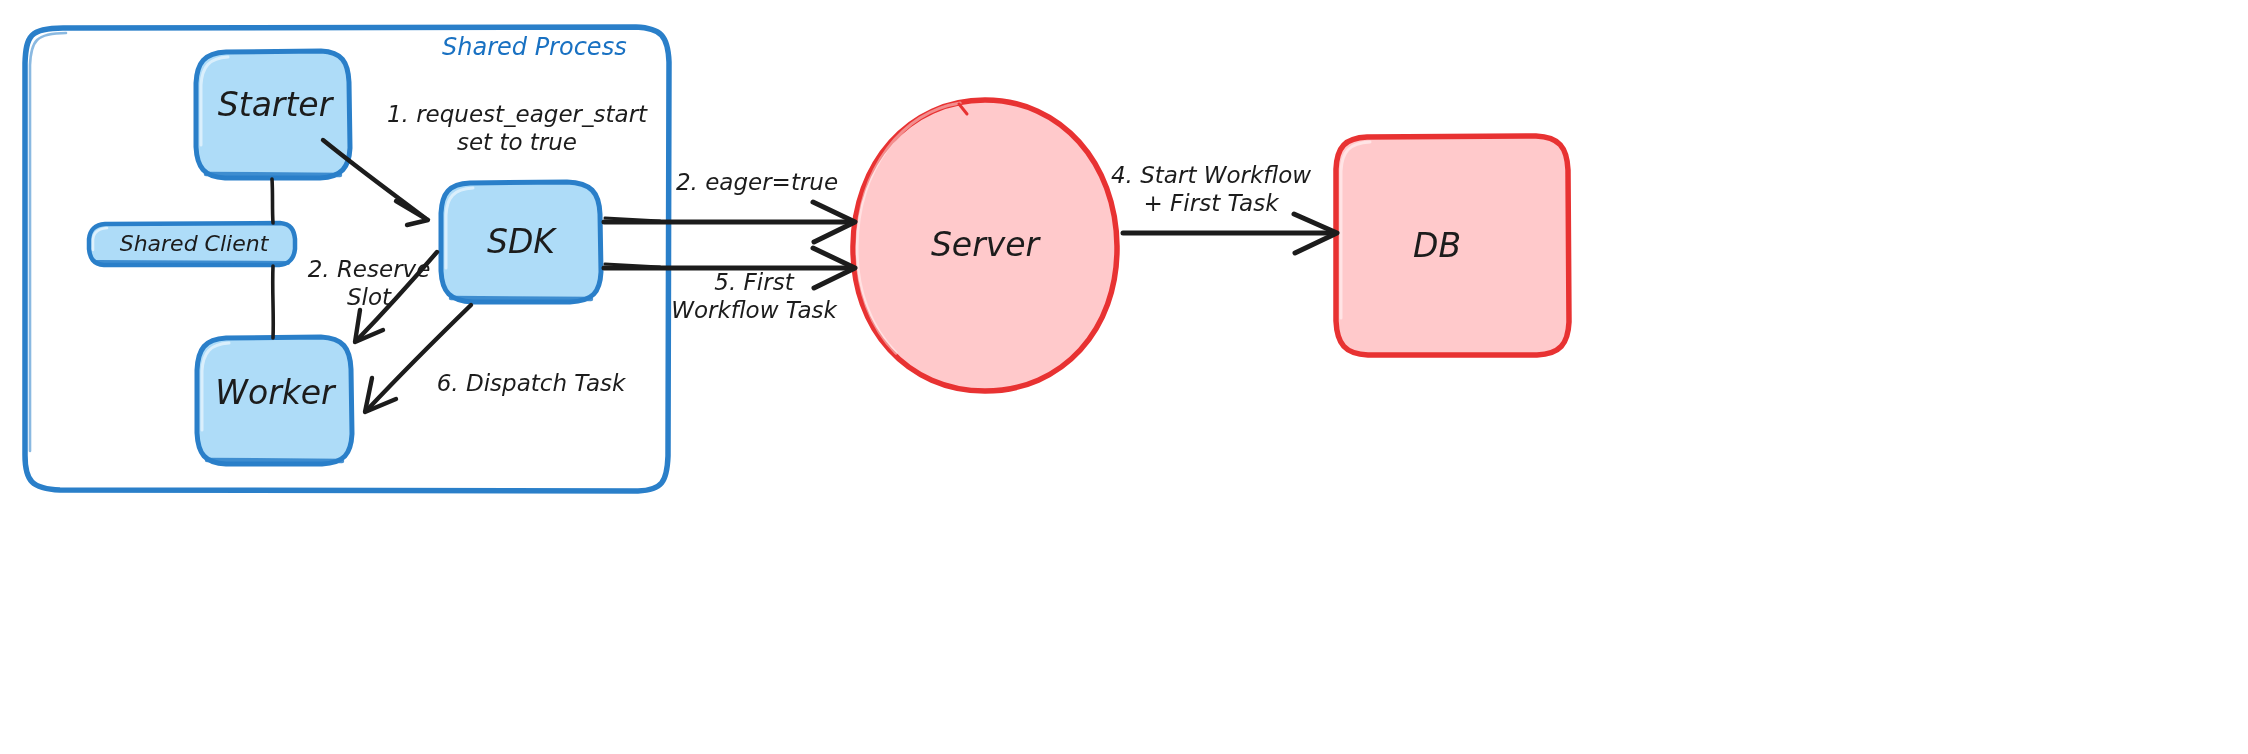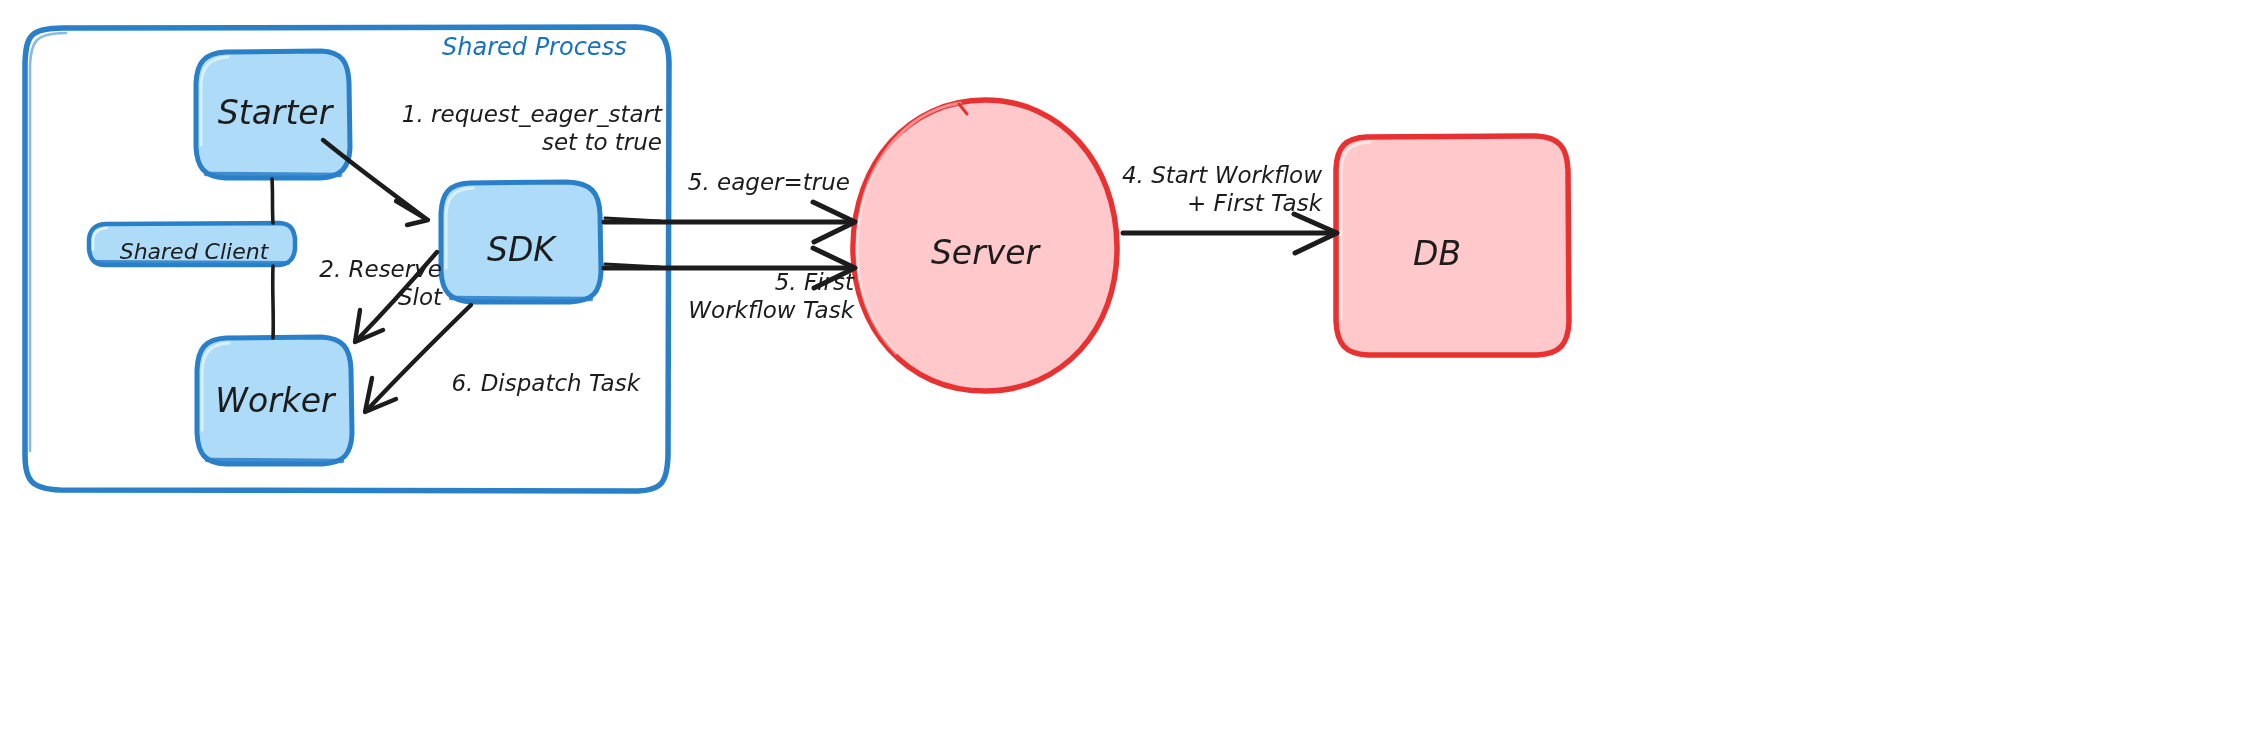--- a/index.html
+++ b/index.html
@@ -24,27 +24,26 @@
     height: 754px;
   }
   .node-label {
     position: absolute;
     font-family: "DejaVu Sans", sans-serif;
     color: #1c1c1c;
     text-align: center;
     white-space: pre;
     line-height: 1.18;
     pointer-events: none;
-    margin-top: 8px;
   }
   .edge-label {
     position: absolute;
     font-family: "DejaVu Sans", sans-serif;
     color: #1c1c1c;
-    text-align: right;
+    text-align: center;
     white-space: pre;
     line-height: 1.22;
   }
   .group-title {
     position: absolute;
     font-family: "DejaVu Sans", sans-serif;
     white-space: pre;
   }
   .lbl-starter  { left: 196px; top: 86px;  width: 158px; font-size: 33px; }
   .lbl-sdk      { left: 440px; top: 223px; width: 162px; font-size: 33px; }
@@ -186,21 +185,21 @@
 
 
   <div class="edge-label el-eager">1. request_eager_start
 set to true</div>
 
   <div class="edge-label el-reserve">2. Reserve
 Slot</div>
 
   <div class="edge-label el-dispatch">6. Dispatch Task</div>
 
-  <div class="edge-label el-eagertrue">5. eager=true</div>
+  <div class="edge-label el-eagertrue">2. eager=true</div>
 
   <div class="edge-label el-firsttask">5. First
 Workflow Task</div>
 
   <div class="edge-label el-startwf">4. Start Workflow
 + First Task</div>
 
 </div>
 
 </body></html>

